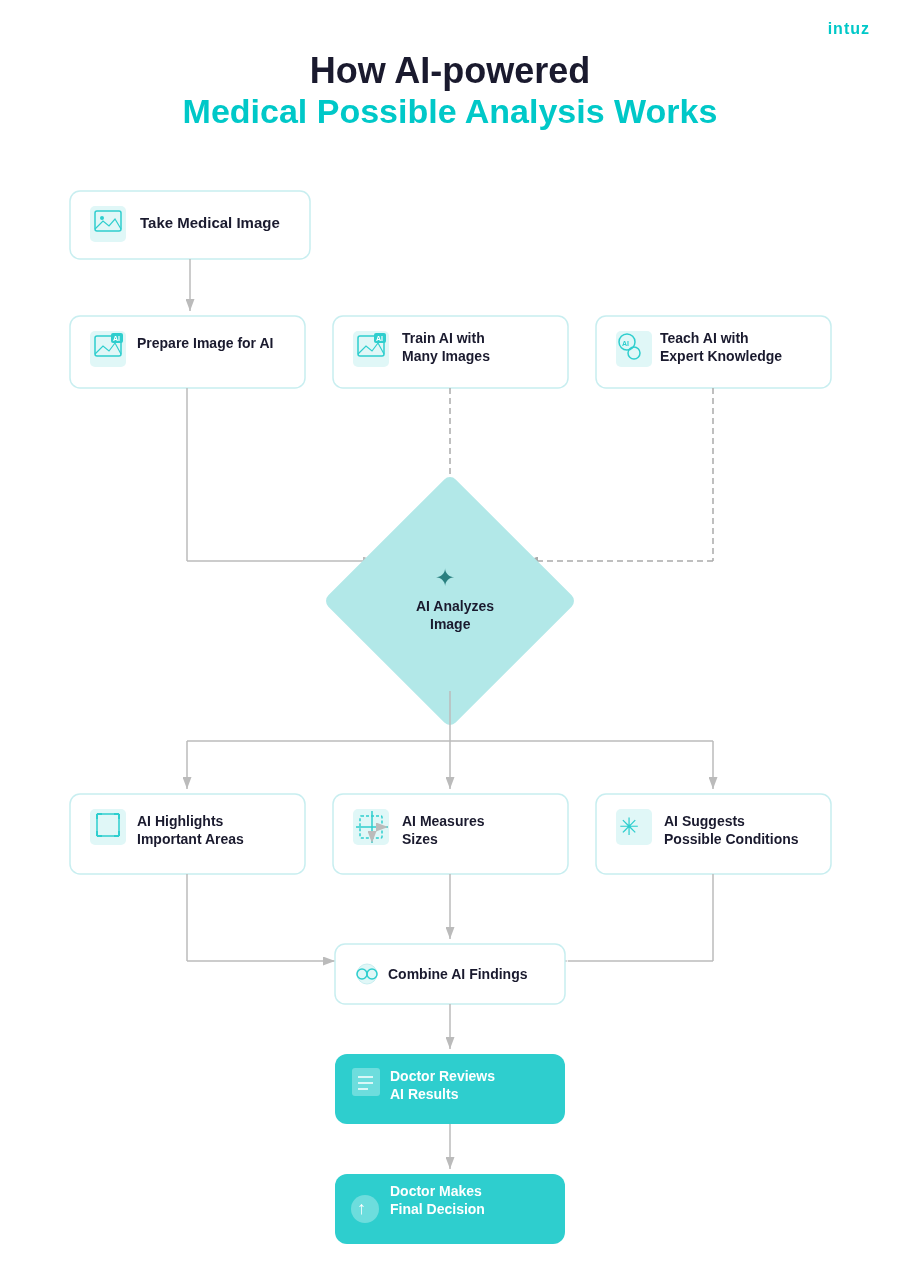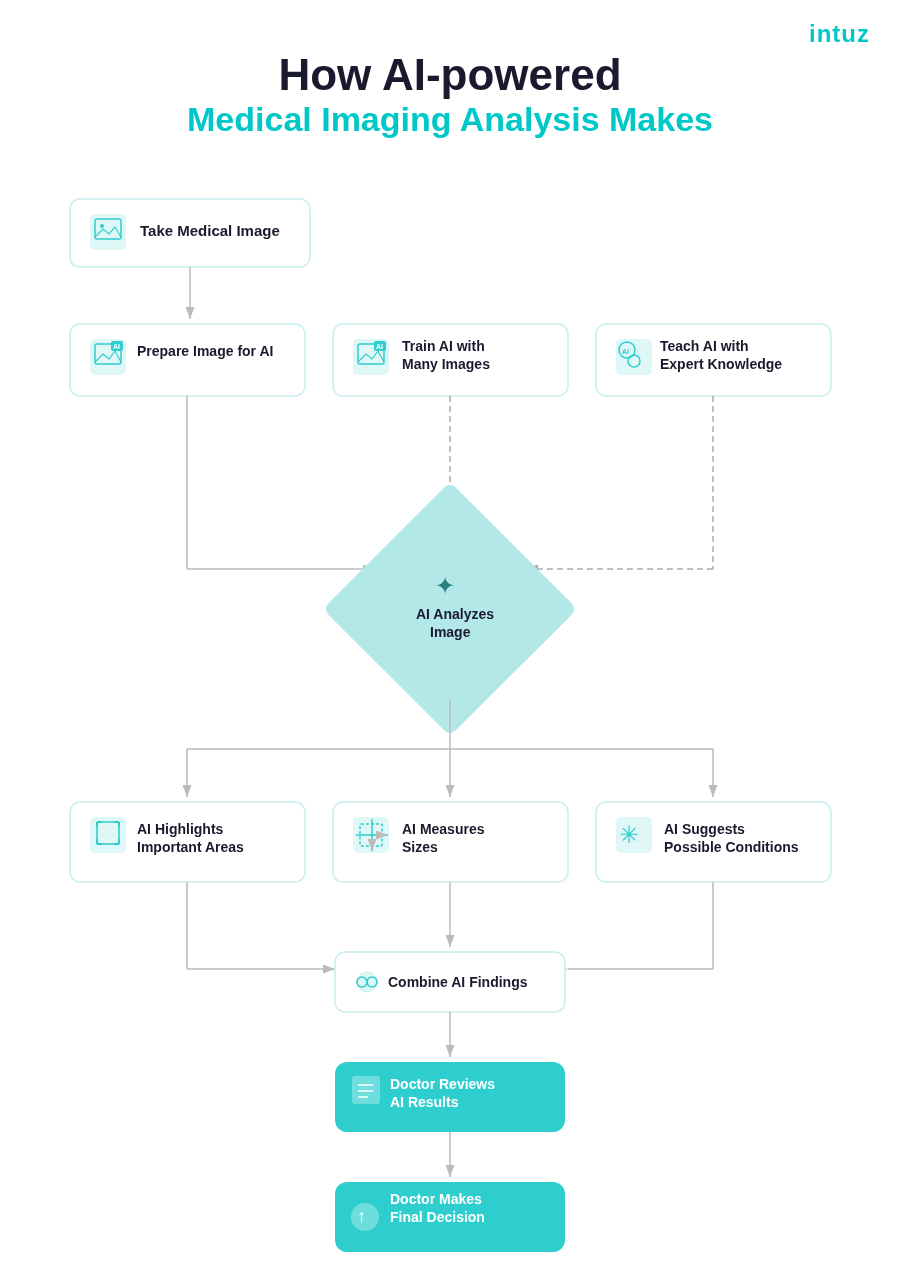--- a/index.html
+++ b/index.html
@@ -18,34 +18,34 @@
       background: #fff;
       position: relative;
       padding: 40px 40px 60px 40px;
     }
 
     
     .logo {
       position: absolute;
       top: 20px;
       right: 30px;
-      font-size: 24px;
+      font-size: 16px;
       font-weight: 700;
       color: #00c8c8;
       letter-spacing: 1px;
     }
 
     
     .header {
       text-align: center;
       margin-bottom: 40px;
       margin-top: 10px;
     }
     .header-line1 {
-      font-size: 44px;
+      font-size: 36px;
       font-weight: 800;
       color: #1a1a2e;
     }
     .header-line2 {
       font-size: 34px;
       font-weight: 800;
       color: #00c8c8;
     }
 
     
@@ -64,21 +64,21 @@
 <body>
 
 <div class="page-wrapper">
 
   <div class="logo">
     <span>intuz</span>
   </div>
 
   <div class="header">
     <div class="header-line1">How AI-powered</div>
-    <div class="header-line2">Medical Imaging Analysis Makes</div>
+    <div class="header-line2">Medical Possible Analysis Works</div>
   </div>
 
   <div class="main-layout">
     <svg width="820" height="1100" viewBox="0 0 820 1100">
 
       <defs>
         <marker id="arrowhead" markerWidth="8" markerHeight="6" refX="8" refY="3" orient="auto">
           <polygon points="0 0, 8 3, 0 6" fill="#bbbbbb"></polygon>
         </marker>
         <marker id="arrowhead-dashed" markerWidth="8" markerHeight="6" refX="8" refY="3" orient="auto">

